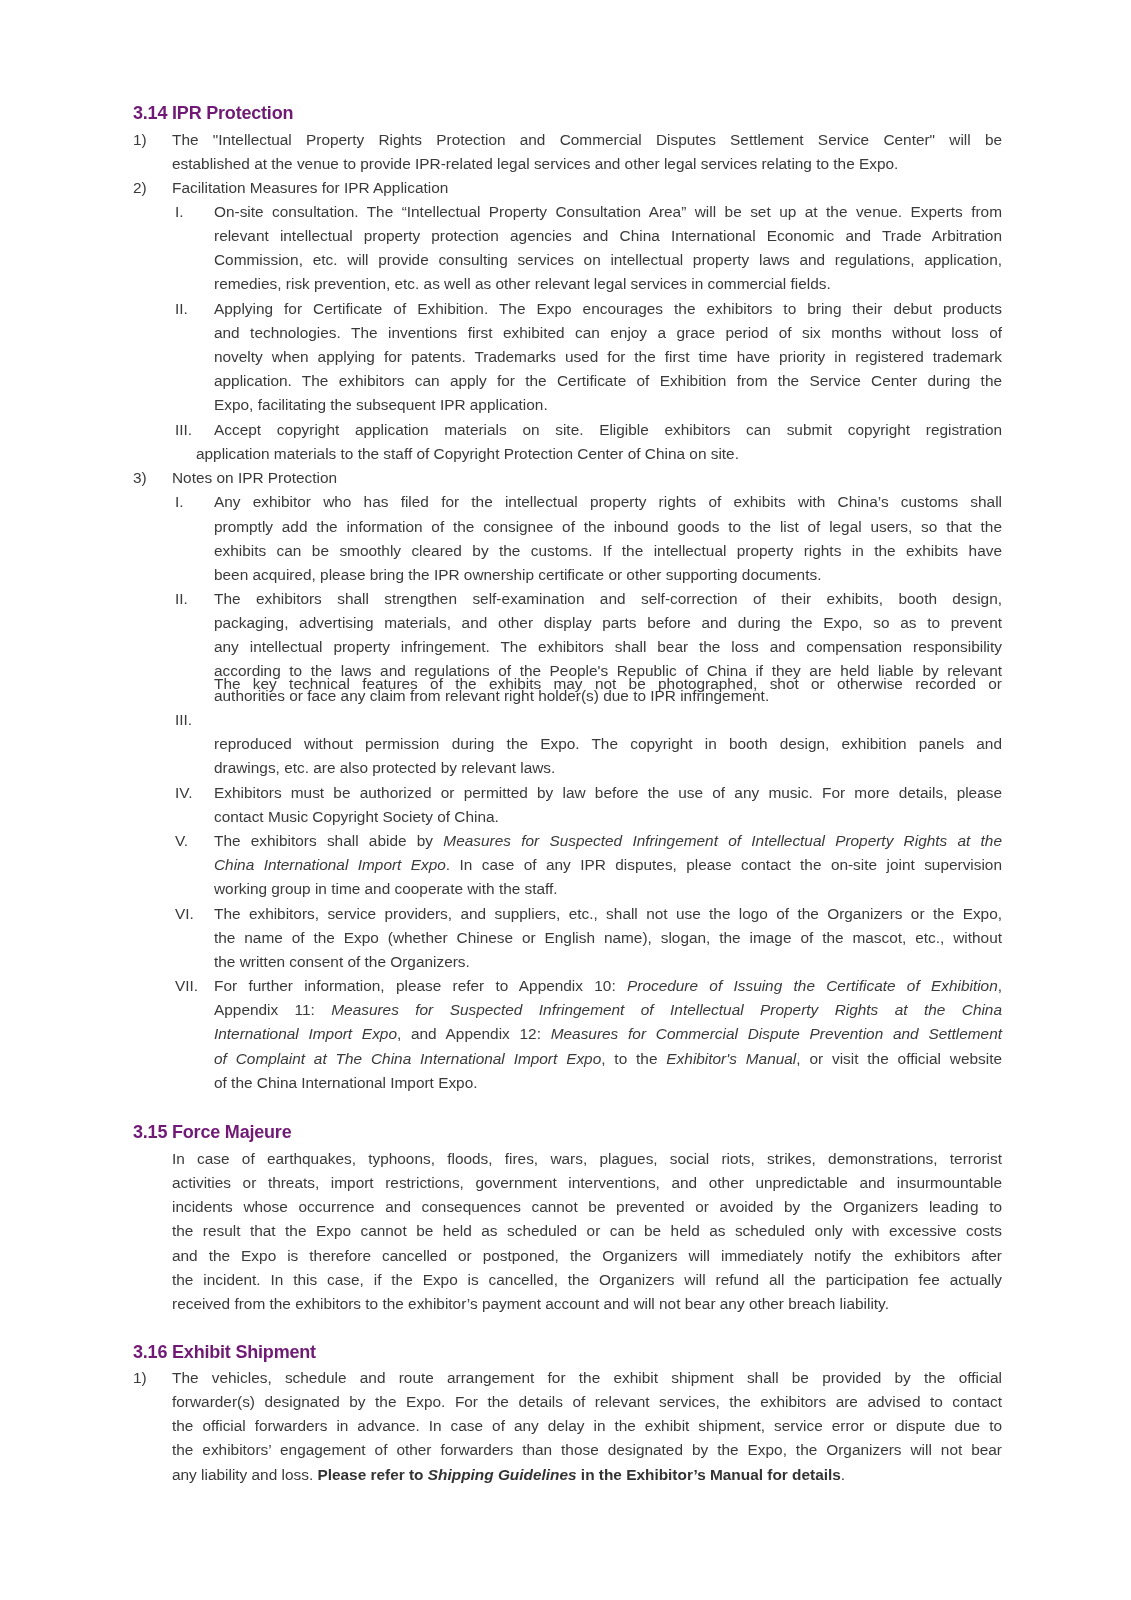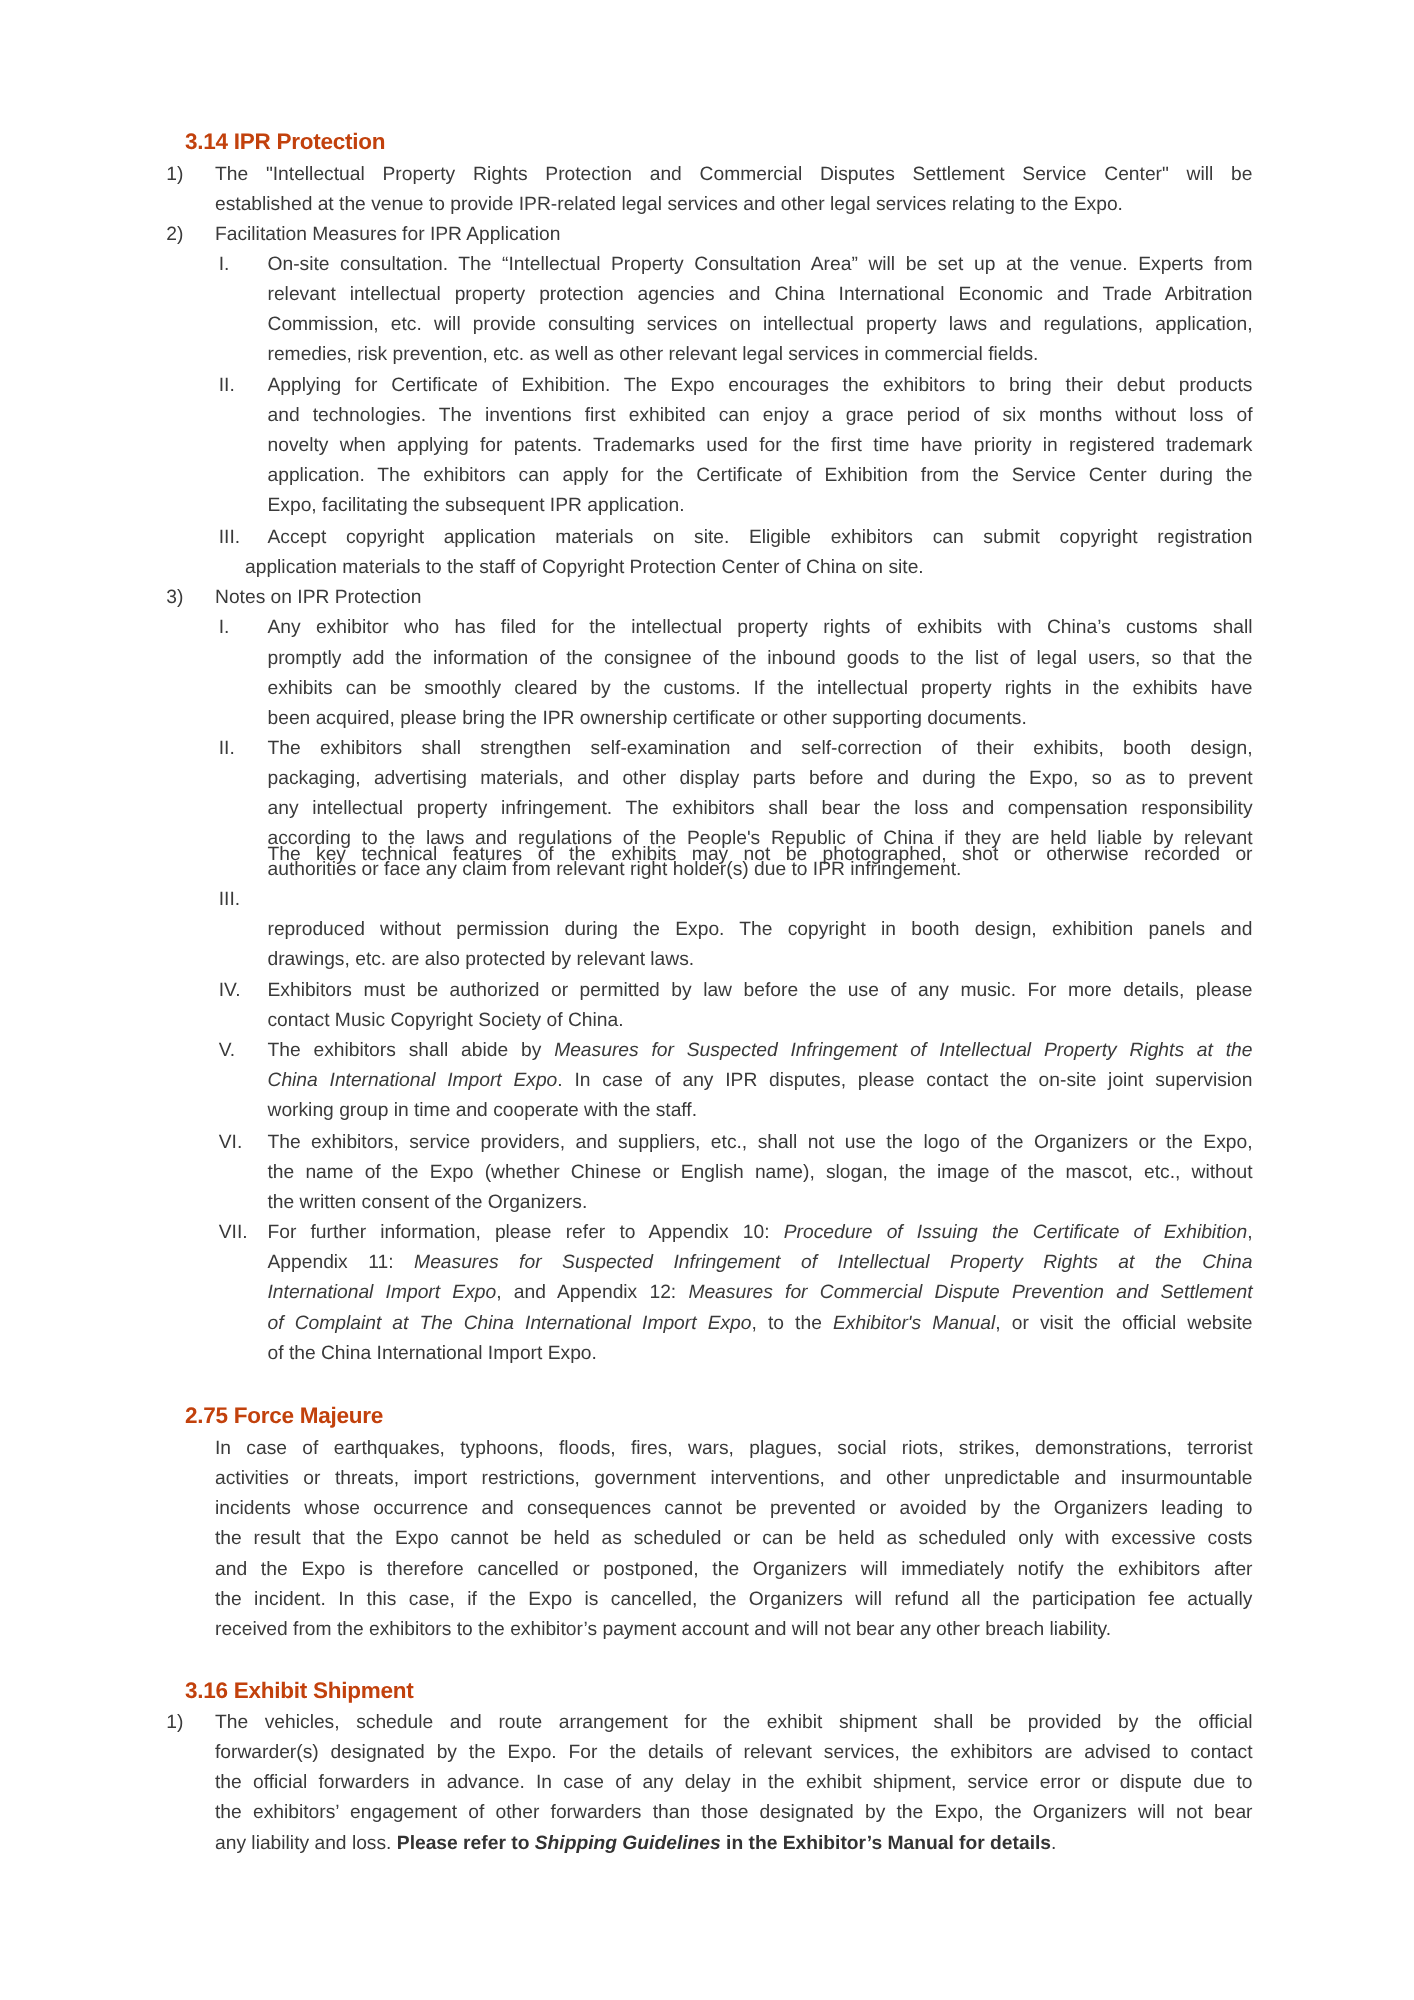--- a/index.html
+++ b/index.html
@@ -1,19 +1,19 @@
 <!DOCTYPE html>
 <html><head>
 <meta charset="utf-8">
 <style>
   html, body { margin: 0; padding: 0; background: #ffffff; }
   body { width: 1131px; height: 1600px; position: relative; overflow: hidden;
          font-family: "Liberation Sans", sans-serif; color: #333333; }
   .page { position: absolute; left: 0; top: 0; width: 1131px; height: 1600px; }
-  .heading { position: absolute; left: 148px; font-size: 18px; font-weight: bold; color: #c2410c;
+  .heading { position: absolute; left: 133px; font-size: 18px; font-weight: bold; color: #701a75;
              font-family: "Liberation Sans", sans-serif; letter-spacing: -0.2px; }
   .line { position: absolute; font-size: 15.4px; line-height: 24px; white-space: nowrap; color: #3a3a3a; }
   .num { position: absolute; font-size: 15.4px; line-height: 24px; color: #3a3a3a; }
   .just { text-align: justify; text-align-last: justify; }
   em { font-style: italic; }
   .bold { font-weight: bold; color: #333; }
 </style>
 </head>
 <body>
 
@@ -80,21 +80,21 @@
   <div class="line just" style="left:214px; top:926px; width:788px;">the name of the Expo (whether Chinese or English name), slogan, the image of the mascot, etc., without</div>
   <div class="line" style="left:214px; top:950px;">the written consent of the Organizers.</div>
 
   <div class="num" style="left:175px; top:974px;">VII.</div>
   <div class="line just" style="left:214px; top:974px; width:788px;"><span>For further information, please refer to Appendix 10: </span><em>Procedure of Issuing the Certificate of Exhibition</em><span>,</span></div>
   <div class="line just" style="left:214px; top:998px; width:788px;"><span>Appendix 11: </span><em>Measures for Suspected Infringement of Intellectual Property Rights at the China</em></div>
   <div class="line just" style="left:214px; top:1022px; width:788px;"><em>International Import Expo</em><span>, and Appendix 12: </span><em>Measures for Commercial Dispute Prevention and Settlement</em></div>
   <div class="line just" style="left:214px; top:1047px; width:788px;"><em>of Complaint at The China International Import Expo</em><span>, to the </span><em>Exhibitor's Manual</em><span>, or visit the official website</span></div>
   <div class="line" style="left:214px; top:1071px;">of the China International Import Expo.</div>
 
-  <div class="heading" style="top:1122px;">2.75 Force Majeure</div>
+  <div class="heading" style="top:1122px;">3.15 Force Majeure</div>
   <div class="line just" style="left:172px; top:1147px; width:830px;">In case of earthquakes, typhoons, floods, fires, wars, plagues, social riots, strikes, demonstrations, terrorist</div>
   <div class="line just" style="left:172px; top:1171px; width:830px;">activities or threats, import restrictions, government interventions, and other unpredictable and insurmountable</div>
   <div class="line just" style="left:172px; top:1195px; width:830px;">incidents whose occurrence and consequences cannot be prevented or avoided by the Organizers leading to</div>
   <div class="line just" style="left:172px; top:1219px; width:830px;">the result that the Expo cannot be held as scheduled or can be held as scheduled only with excessive costs</div>
   <div class="line just" style="left:172px; top:1244px; width:830px;">and the Expo is therefore cancelled or postponed, the Organizers will immediately notify the exhibitors after</div>
   <div class="line just" style="left:172px; top:1268px; width:830px;">the incident. In this case, if the Expo is cancelled, the Organizers will refund all the participation fee actually</div>
   <div class="line" style="left:172px; top:1292px;">received from the exhibitors to the exhibitor’s payment account and will not bear any other breach liability.</div>
 
   <div class="heading" style="top:1342px;">3.16 Exhibit Shipment</div>
   <div class="num" style="left:133px; top:1366px;">1)</div>

